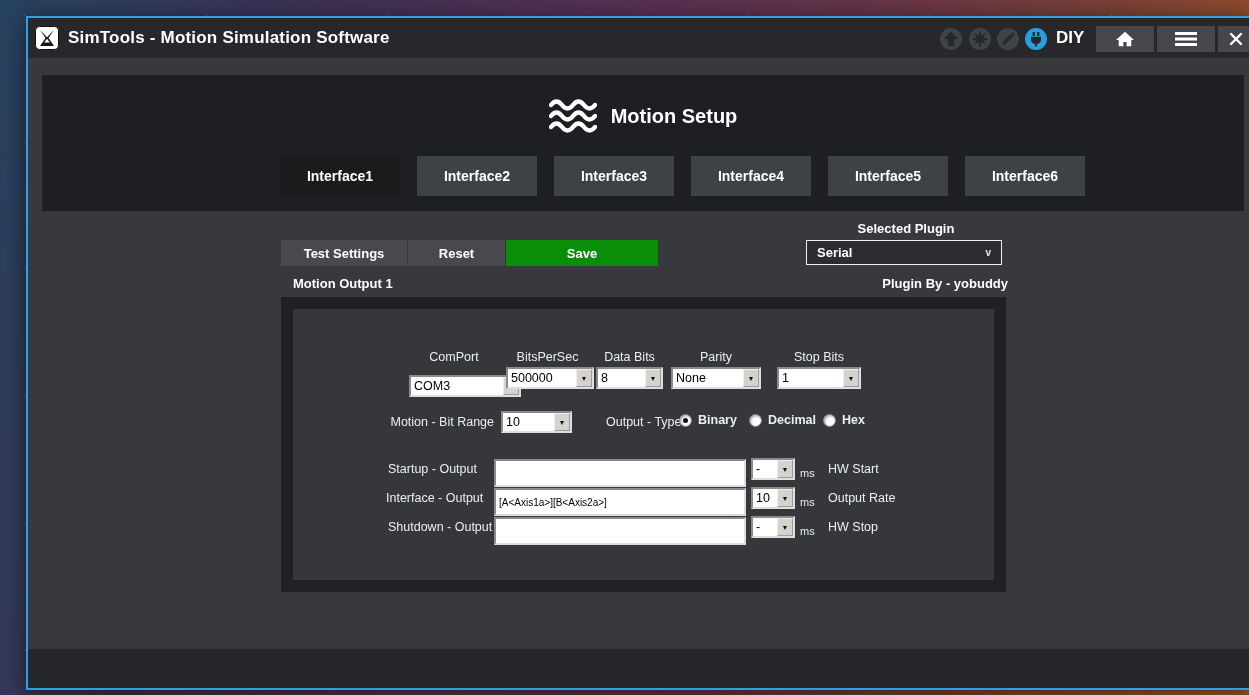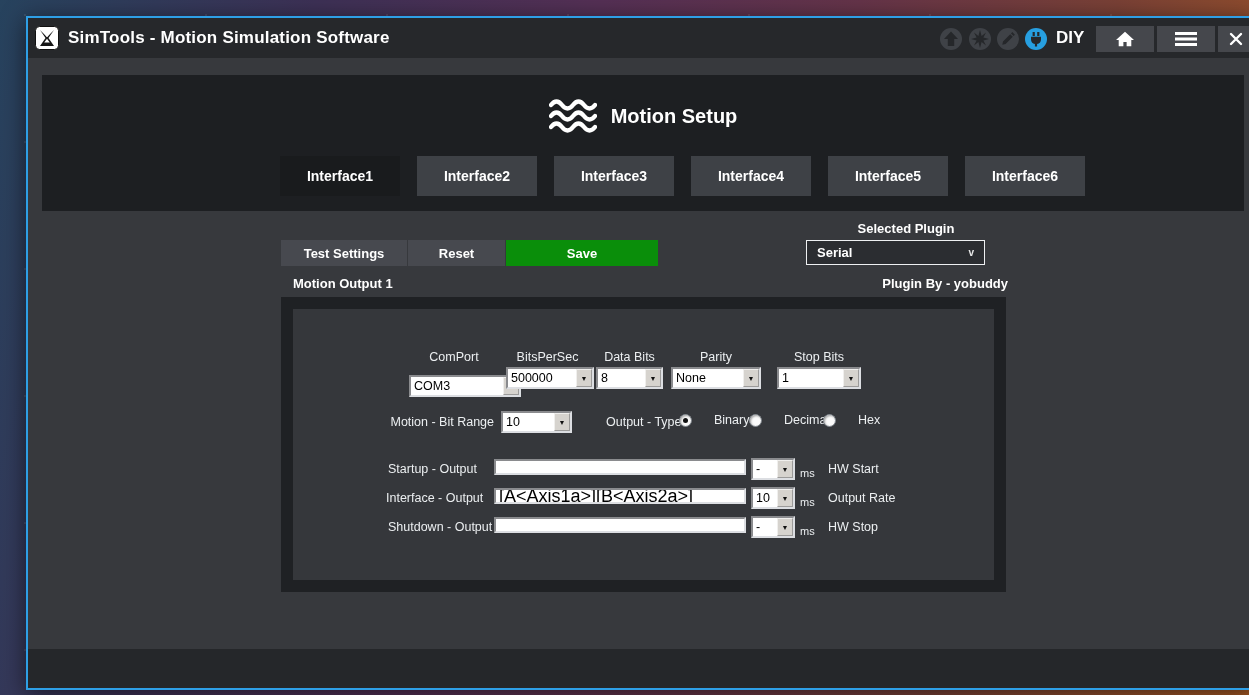--- a/index.html
+++ b/index.html
@@ -35,36 +35,36 @@
   .hero-head { position:absolute; left:0; right:0; top:22px; display:flex; justify-content:center; align-items:center; gap:14px; }
   .hero-title { color:#fff; font-size:20px; font-weight:bold; }
   .tabs { position:absolute; left:238px; top:81px; display:flex; gap:17px; }
   .tab { width:120px; height:40px; background:#3e4146; color:#fff; font-size:14px; font-weight:bold; display:flex; align-items:center; justify-content:center; cursor:pointer; }
   .tab.active { background:#191b1d; }
   
   .btn { position:absolute; top:222px; height:26px; color:#fff; font-size:13px; font-weight:bold; display:flex; align-items:center; justify-content:center; cursor:pointer; }
   .btn-gray { background:#47494f; }
   .btn-save { background:#0a8e0a; }
   .plugin-label { position:absolute; left:778px; top:203px; width:200px; text-align:center; color:#fff; font-size:13px; font-weight:bold; }
-  .plugin-select { position:absolute; left:778px; top:222px; width:179px; height:25px; background:#2b2d31; border:1px solid #eef0f2; color:#fff; font-size:13px; font-weight:bold; display:flex; align-items:center; padding:0 10px; cursor:pointer; }
+  .plugin-select { position:absolute; left:778px; top:222px; width:196px; height:25px; background:#2b2d31; border:1px solid #eef0f2; color:#fff; font-size:13px; font-weight:bold; display:flex; align-items:center; padding:0 10px; cursor:pointer; }
   .plugin-select .chev { margin-left:auto; font-size:10px; font-weight:bold; color:#e8e8e8; }
   .section-title { position:absolute; left:265px; top:258px; color:#fff; font-size:13px; font-weight:bold; }
   .plugin-credit { position:absolute; left:778px; top:258px; width:202px; text-align:right; color:#fff; font-size:13px; font-weight:bold; }
   
   .output-outer { position:absolute; left:253px; top:279px; width:725px; height:295px; background:#1f2124; }
   .output-inner { position:absolute; left:12px; top:12px; right:12px; bottom:12px; background:#35373b; }
   .flabel { position:absolute; color:#eceff1; font-size:12.5px; text-align:center; }
   .combo { position:absolute; height:22px; background:#fff; border:2px inset #dcdee2; display:flex; align-items:center; cursor:pointer; }
   .combo .val { flex:1; font-size:12.5px; color:#000; padding-left:3px; white-space:nowrap; overflow:hidden; }
   .combo .drop { width:16px; align-self:stretch; background:#d6d3ce; border:1px outset #f0efed; display:flex; align-items:center; justify-content:center; font-size:7px; color:#111; }
-  .tinput { position:absolute; height:16px; background:#fff; border:2px inset #dcdee2; font-size:18px; color:#000; padding:0 3px; font-family:"Liberation Sans", sans-serif; }
+  .tinput { position:absolute; height:28px; background:#fff; border:2px inset #dcdee2; font-size:10px; color:#000; padding:0 3px; font-family:"Liberation Sans", sans-serif; }
   .ilabel { position:absolute; color:#eceff1; font-size:12.5px; white-space:nowrap; }
   .radio { width:13px; height:13px; border-radius:50%; background:#fbfbfb; border:1px solid #7e848b; box-shadow: inset 1px 1px 2px rgba(0,0,0,.35); }
   .radio.selected::after { content:""; display:block; width:5px; height:5px; margin:3px 0 0 3px; border-radius:50%; background:#111; }
-  .radio-group { position:absolute; display:flex; align-items:flex-end; gap:22px; }
+  .radio-group { position:absolute; display:flex; align-items:flex-end; gap:6px;font-weight:bold; }
   .ms { font-size:11px; }
   
   .footer { position:absolute; left:0; right:0; bottom:0; height:39px; background:#25272a; }
 </style>
 </head>
 <body>
 
 <div class="window">
 
   <div class="titlebar">

